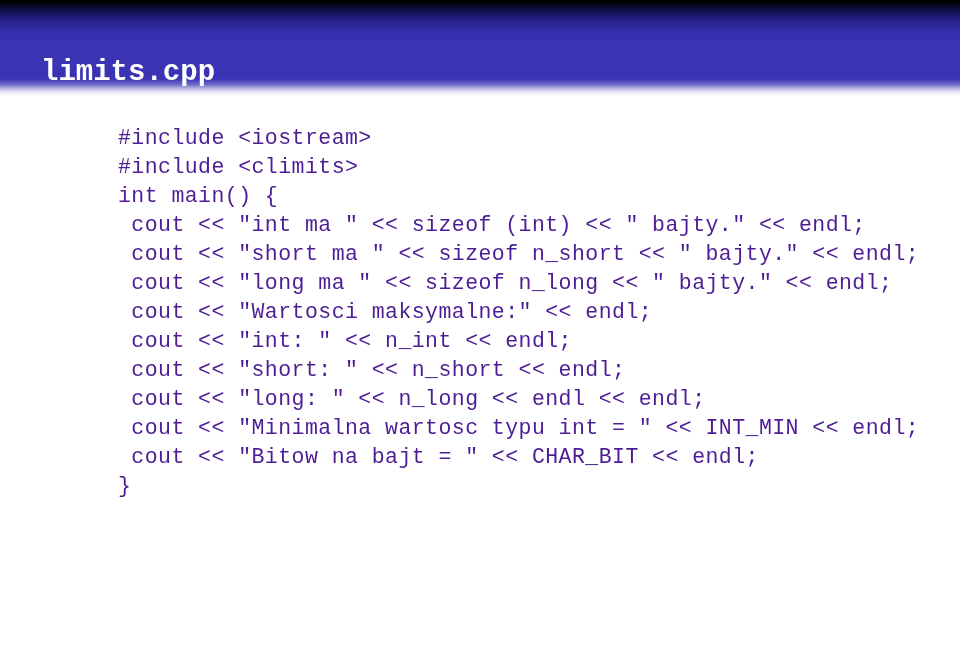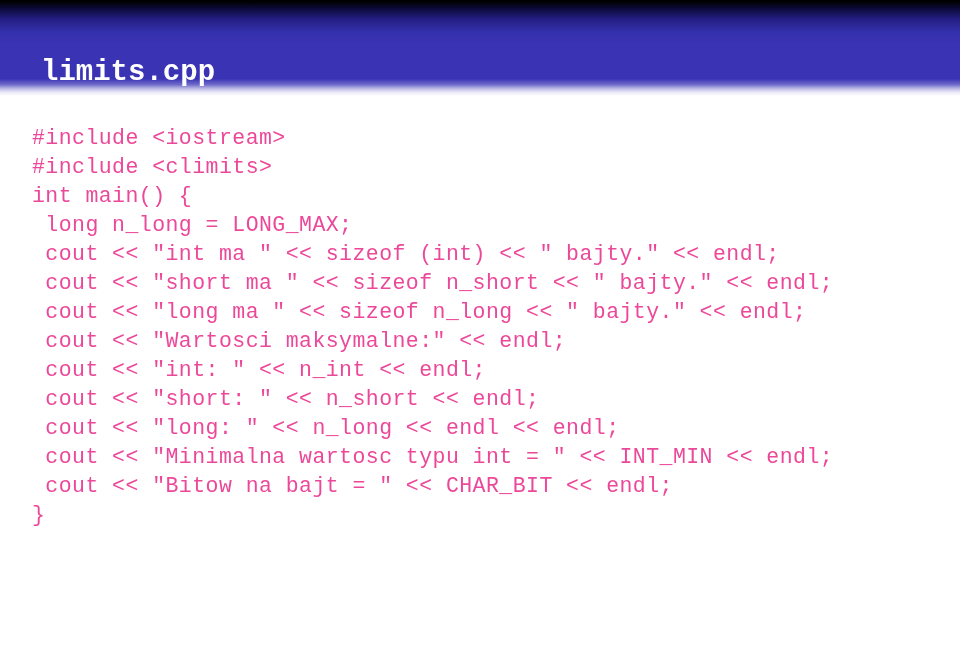--- a/index.html
+++ b/index.html
@@ -66,40 +66,39 @@
     width: 960px;
     margin: 0;
     padding: 0;
   }
 
   .code-line {
     font-family: "Liberation Mono", "DejaVu Sans Mono", monospace;
     font-size: 21.5px;
     line-height: 29px;
     height: 29px;
-    color: #ec4899;
+    color: #4c1d95;
     white-space: pre;
-    padding-left: 32px;
+    padding-left: 118px;
     letter-spacing: 0.45px;
   }
 </style>
 </head>
 <body>
 
 <div id="slide">
 
   <div id="header-banner">
     <h1 id="header-title">limits.cpp</h1>
   </div>
 
   <div id="code-block">
       <div class="code-line">#include &lt;iostream&gt;</div>
       <div class="code-line">#include &lt;climits&gt;</div>
       <div class="code-line">int main() {</div>
-      <div class="code-line"> long n_long = LONG_MAX;</div>
       <div class="code-line"> cout &lt;&lt; "int ma " &lt;&lt; sizeof (int) &lt;&lt; " bajty." &lt;&lt; endl;</div>
       <div class="code-line"> cout &lt;&lt; "short ma " &lt;&lt; sizeof n_short &lt;&lt; " bajty." &lt;&lt; endl;</div>
       <div class="code-line"> cout &lt;&lt; "long ma " &lt;&lt; sizeof n_long &lt;&lt; " bajty." &lt;&lt; endl;</div>
       <div class="code-line"> cout &lt;&lt; "Wartosci maksymalne:" &lt;&lt; endl;</div>
       <div class="code-line"> cout &lt;&lt; "int: " &lt;&lt; n_int &lt;&lt; endl;</div>
       <div class="code-line"> cout &lt;&lt; "short: " &lt;&lt; n_short &lt;&lt; endl;</div>
       <div class="code-line"> cout &lt;&lt; "long: " &lt;&lt; n_long &lt;&lt; endl &lt;&lt; endl;</div>
       <div class="code-line"> cout &lt;&lt; "Minimalna wartosc typu int = " &lt;&lt; INT_MIN &lt;&lt; endl;</div>
       <div class="code-line"> cout &lt;&lt; "Bitow na bajt = " &lt;&lt; CHAR_BIT &lt;&lt; endl;</div>
       <div class="code-line">}</div>

